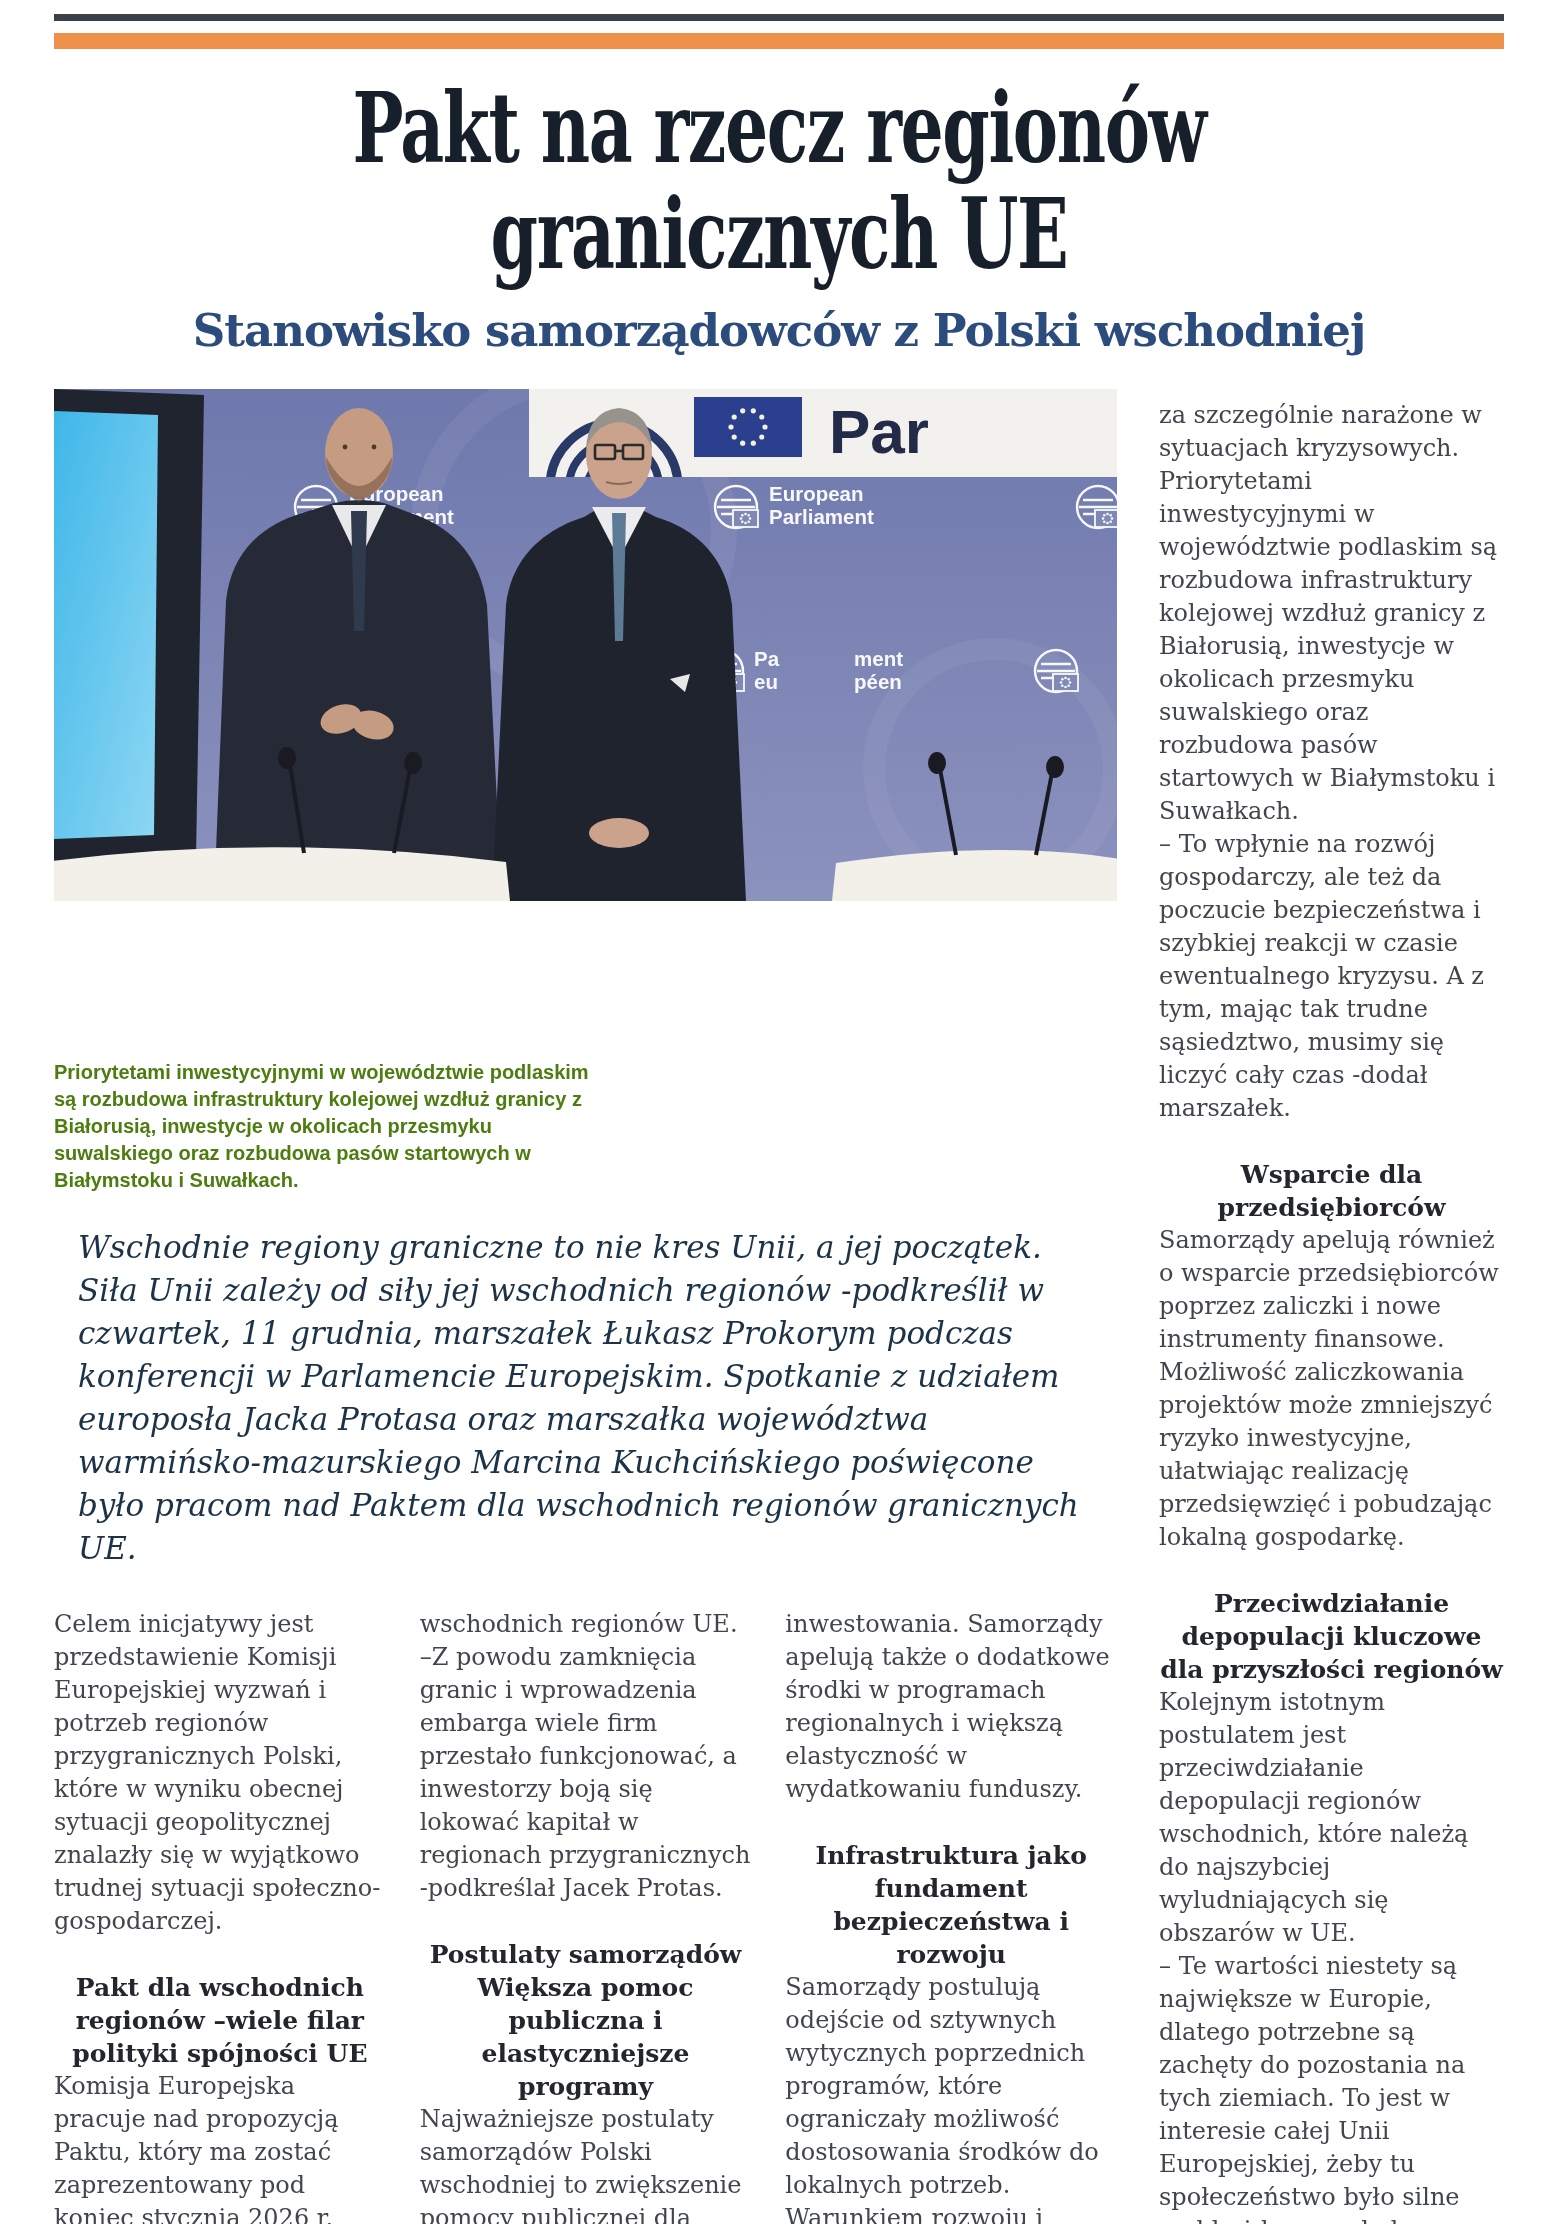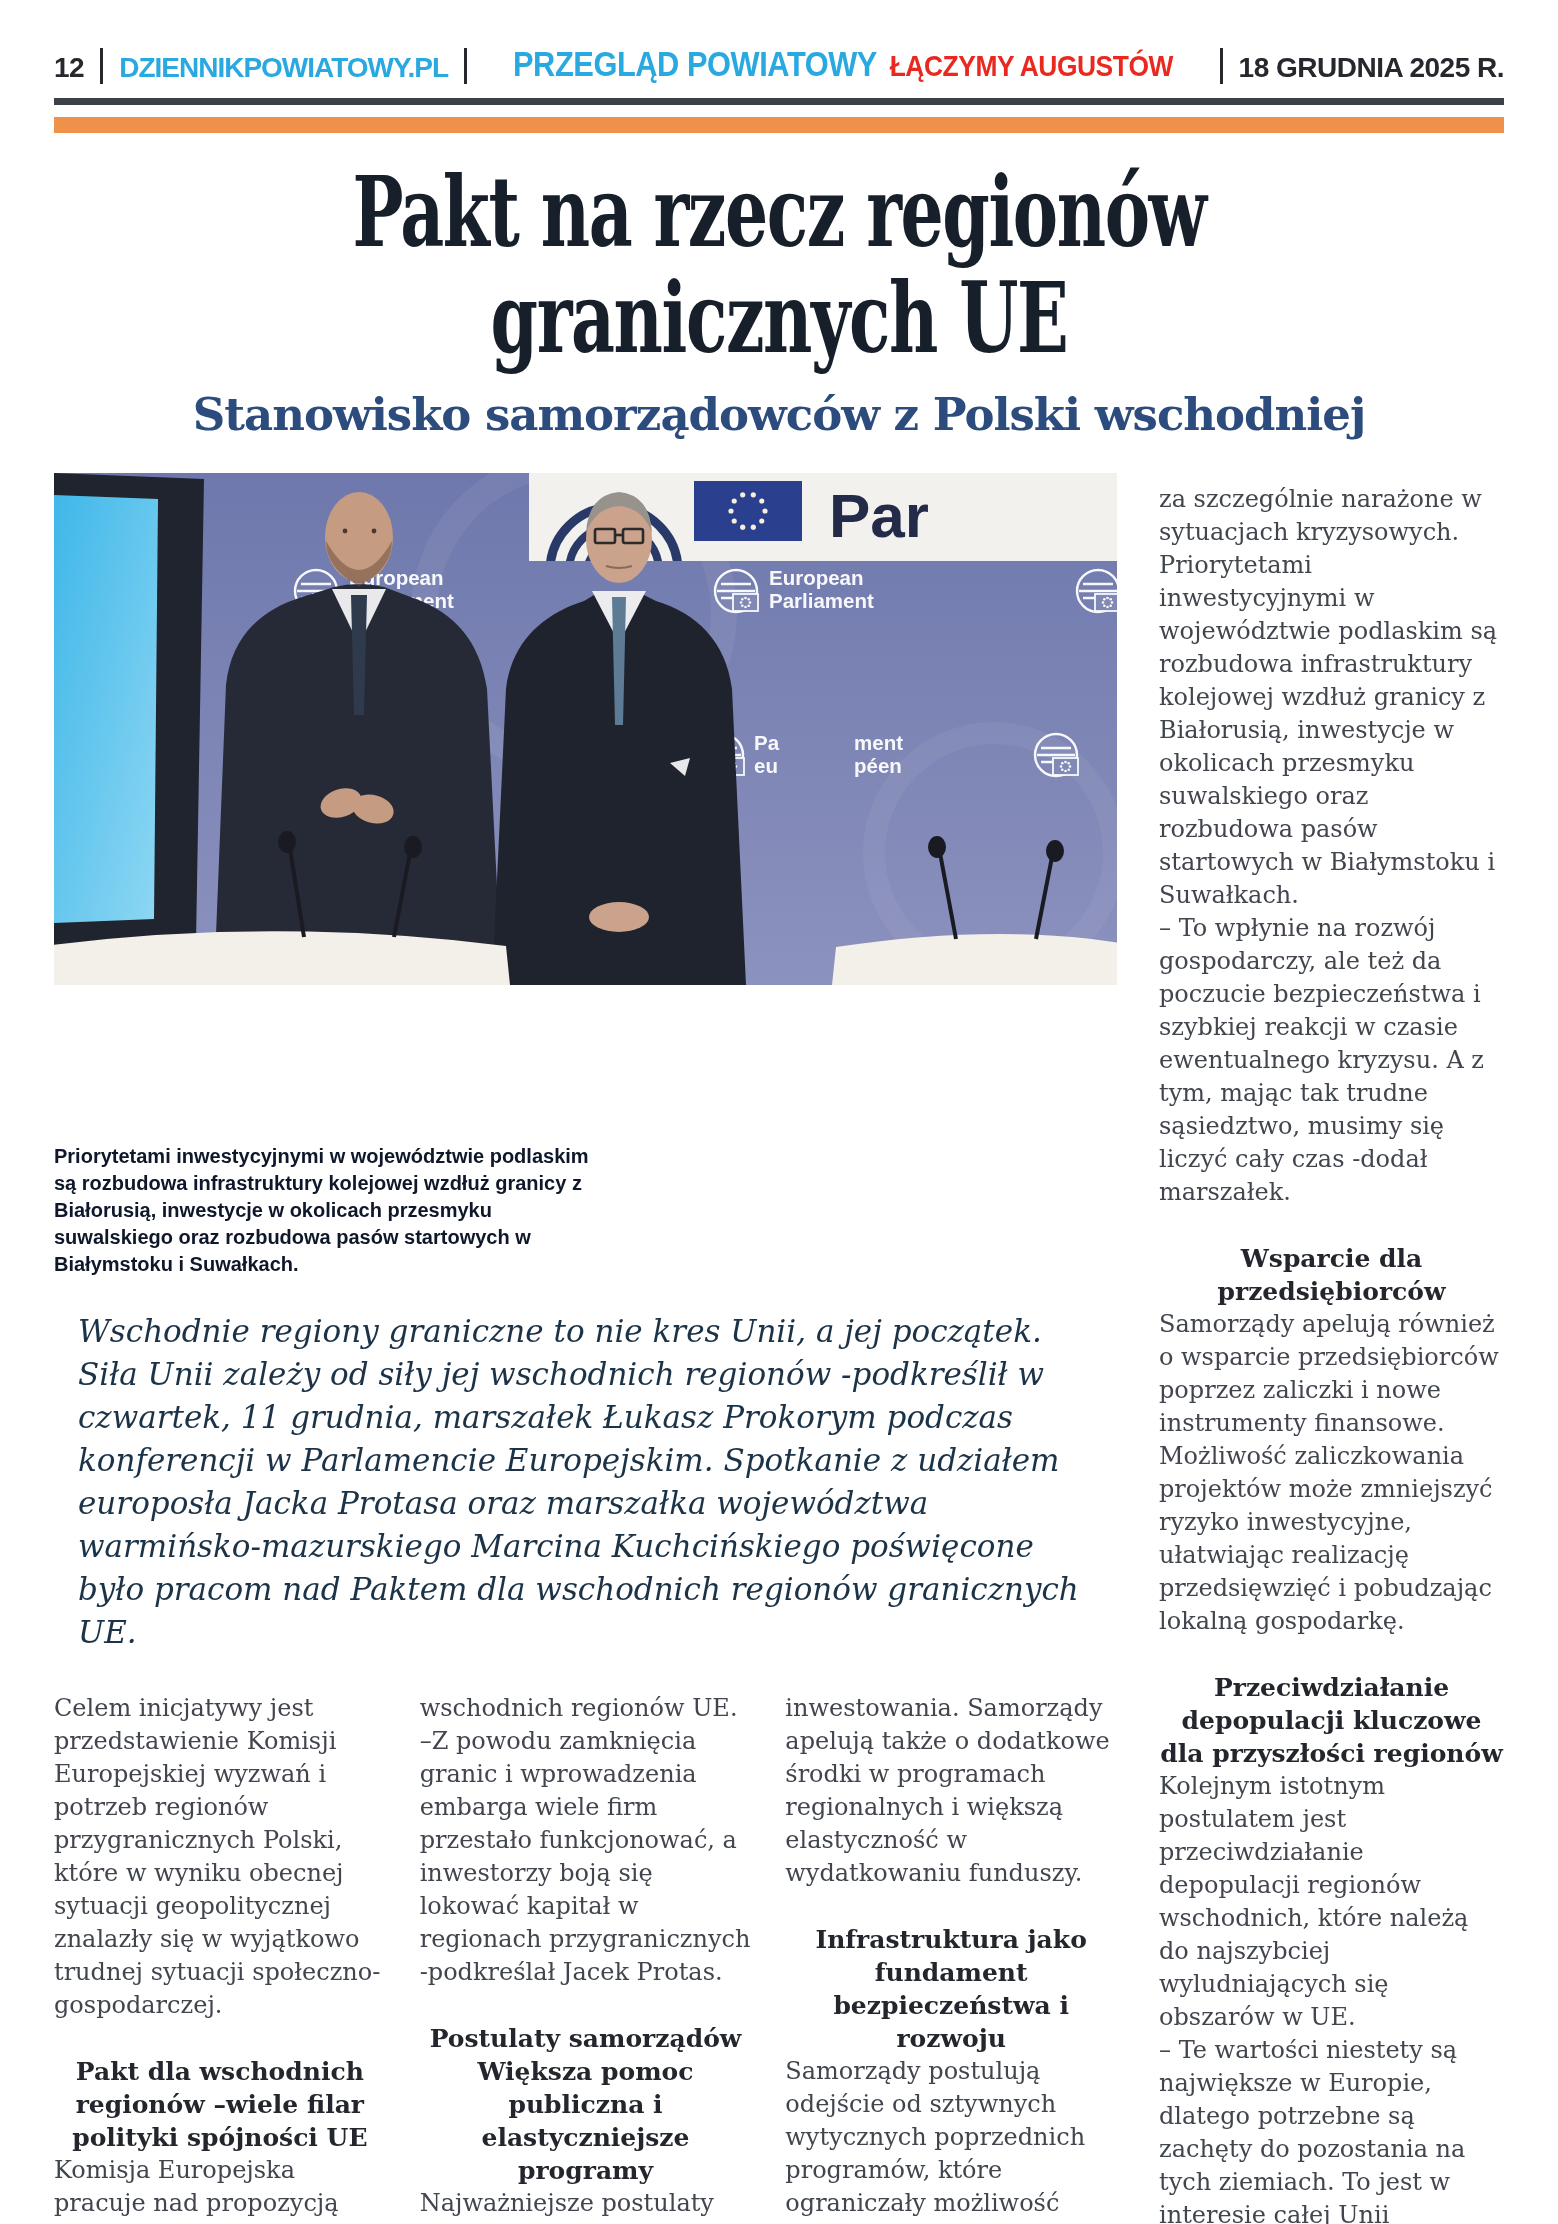--- a/index.html
+++ b/index.html
@@ -37,21 +37,21 @@
 
   
   .main { margin-top: 32px; display: grid; grid-template-columns: 1063px 1fr; column-gap: 42px; }
 
   .photo-wrap { width: 1063px; height: 656px; }
   .photo-wrap svg { display: block; }
 
   .caption {
     margin-top: 14px; width: 548px;
     font-family: "Liberation Sans", sans-serif; font-weight: 700;
-    font-size: 20px; line-height: 27px; color: #0f172a;
+    font-size: 20px; line-height: 27px; color: #4d7c0f;
   }
 
   .lead {
     margin: 32px auto 0; width: 1015px; 
     font-style: italic; font-size: 31px; line-height: 43px; color: #1C3347;
   }
 
   .threecol { margin-top: 38px; display: grid; grid-template-columns: repeat(3, 1fr); column-gap: 34px; }
 
   .bodytext p { font-size: 24px; line-height: 33px; color: #41454D; }
@@ -60,38 +60,20 @@
     font-weight: 700; margin-top: 33px; text-align: center;
   }
 
   .col4 { padding-top: 10px; }
 </style>
 </head>
 <body>
 
 <div class="page">
 
-  <header class="topbar">
-    <div class="tb-left">
-      <span class="tb-num">12</span>
-      <span class="tb-sep"></span>
-      <span class="tb-site">DZIENNIKPOWIATOWY.PL</span>
-      <span class="tb-sep"></span>
-    </div>
-    <div class="tb-center">
-      <span class="tb-center-inner">
-        <span class="mh-main">PRZEGLĄD POWIATOWY</span>
-        <span class="mh-sub">ŁĄCZYMY AUGUSTÓW</span>
-      </span>
-    </div>
-    <div class="tb-right">
-      <span class="tb-sep"></span>
-      <span class="tb-date">18 GRUDNIA 2025 R.</span>
-    </div>
-  </header>
 
   <div class="rule-dark"></div>
   <div class="rule-orange"></div>
 
   <h1 class="headline">
     <div class="hl-line">Pakt na rzecz regionów</div>
     <div class="hl-line">granicznych UE</div>
   </h1>
   <h2 class="subhead">Stanowisko samorządowców z Polski wschodniej</h2>
 

